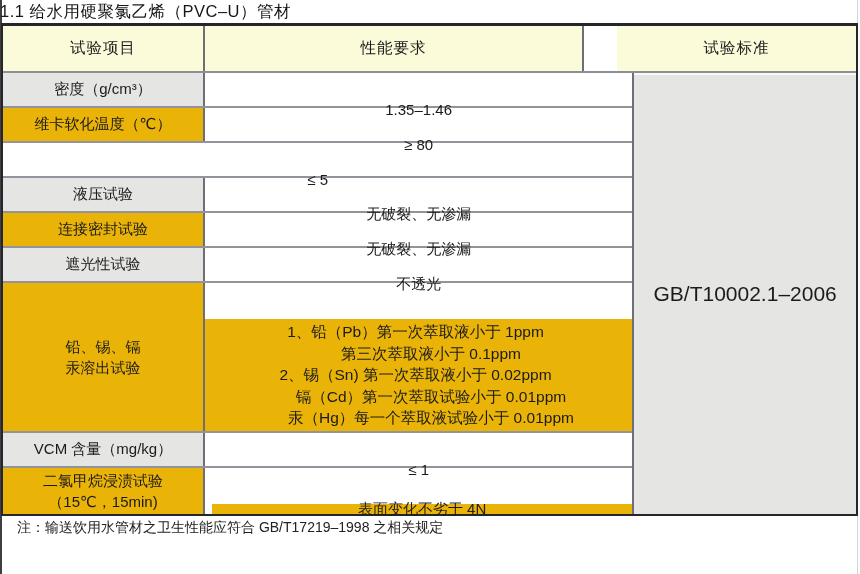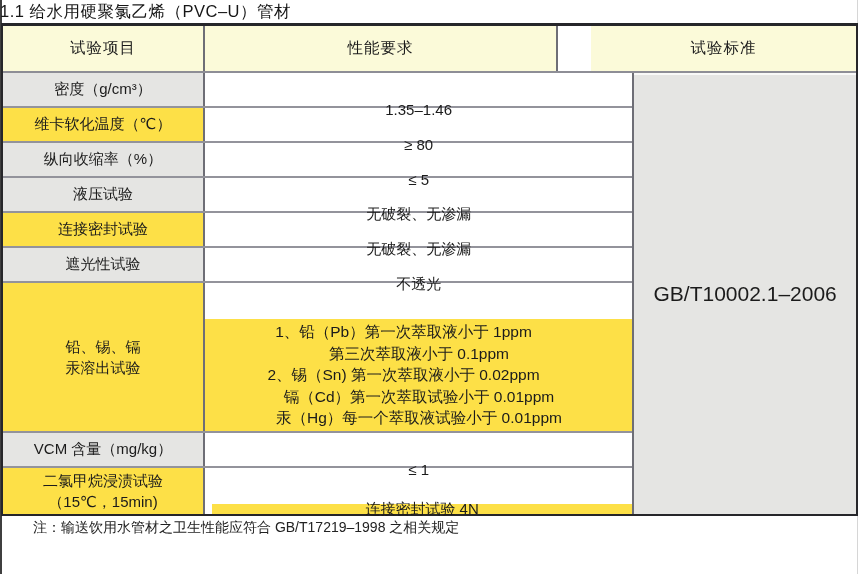--- a/index.html
+++ b/index.html
@@ -51,63 +51,63 @@
   .th {
     display: flex;
     align-items: center;
     justify-content: center;
     background: #fbfad9;
     font-size: 15.5px;
     letter-spacing: 1px;
   }
   .th.c1 { width: 202px; border-right: 2px solid #6e6e76; }
   .th.c2 { flex: 1; border-right: 2px solid #6e6e76; }
-  .th.c3 { width: 265px; margin-left: 33px; }
+  .th.c3 { width: 239px; margin-left: 33px; }
   .tbody { display: flex; }
   .body-left { width: 630px; }
   .brow {
     display: flex;
     height: 35px;
     box-shadow: inset 0 2px 0 rgba(255,255,255,0.75);
   }
   .brow + .brow { border-top: 2px solid #93939b; }
   .brow.first { height: 33px; }
   .brow.tall { height: 150px; }
   .brow.last { height: 48px; gap: 7px; }
   .brow.gray .cell { background: #e5e5e3; }
-  .brow.blue .cell { background: #fde047; }
+  .brow.blue .cell { background: #eab308; }
   .cell {
     display: flex;
     align-items: center;
     justify-content: center;
     font-size: 15px;
   }
   .cell.item { width: 202px; border-right: 2px solid #6e6e76; text-align: center; }
   .cell.val { flex: 1; text-align: center; margin-top: 36px; }
   .two-line { line-height: 21px; }
   .two-line div { white-space: nowrap; }
   .item-left { text-align: left; }
-  .val-list { justify-content: flex-start; padding-left: 40px; }
+  .val-list { justify-content: flex-start; padding-left: 52px; }
   .val-lines { line-height: 21.5px; font-size: 15.5px; }
   .vline { white-space: nowrap; }
   .vline.indent { padding-left: 31px; }
   .body-right {
     width: 224px;
     border-left: 2px solid #6e6e76;
     background: #e5e5e3;
     display: flex;
     align-items: center;
     justify-content: center;
     font-size: 21px;
     box-shadow: inset 0 2px 0 rgba(255,255,255,0.75);
   }
   .note {
     position: relative;
     margin-top: 3px;
-    padding-left: 33px;
+    padding-left: 17px;
     font-size: 14px;
     line-height: 17px;
     color: #222;
     z-index: 1;
     white-space: nowrap;
   }
 </style>
 </head>
 <body>
 
@@ -131,21 +131,20 @@
           <div class="cell item">密度（g/cm³）</div>
           <div class="cell val">1.35–1.46</div>
         </div>
 
         <div class="brow blue">
           <div class="cell item">维卡软化温度（℃）</div>
           <div class="cell val">≥ 80</div>
         </div>
 
         <div class="brow gray">
-          <div class="cell item">纵向收缩率（%）</div>
           <div class="cell val">≤ 5</div>
         </div>
 
 
         <div class="brow gray">
           <div class="cell item">液压试验</div>
           <div class="cell val">无破裂、无渗漏</div>
         </div>
 
         <div class="brow blue">
@@ -181,21 +180,21 @@
           <div class="cell val">≤ 1</div>
         </div>
 
         <div class="brow last blue">
           <div class="cell item">
             <div class="two-line">
               <div>二氯甲烷浸渍试验</div>
               <div>（15℃，15min)</div>
             </div>
           </div>
-          <div class="cell val">连接密封试验 4N</div>
+          <div class="cell val">表面变化不劣于 4N</div>
         </div>
 
       </div>
 
       <div class="body-right">
         <span>GB/T10002.1–2006</span>
       </div>
     </div>
   </div>
 

